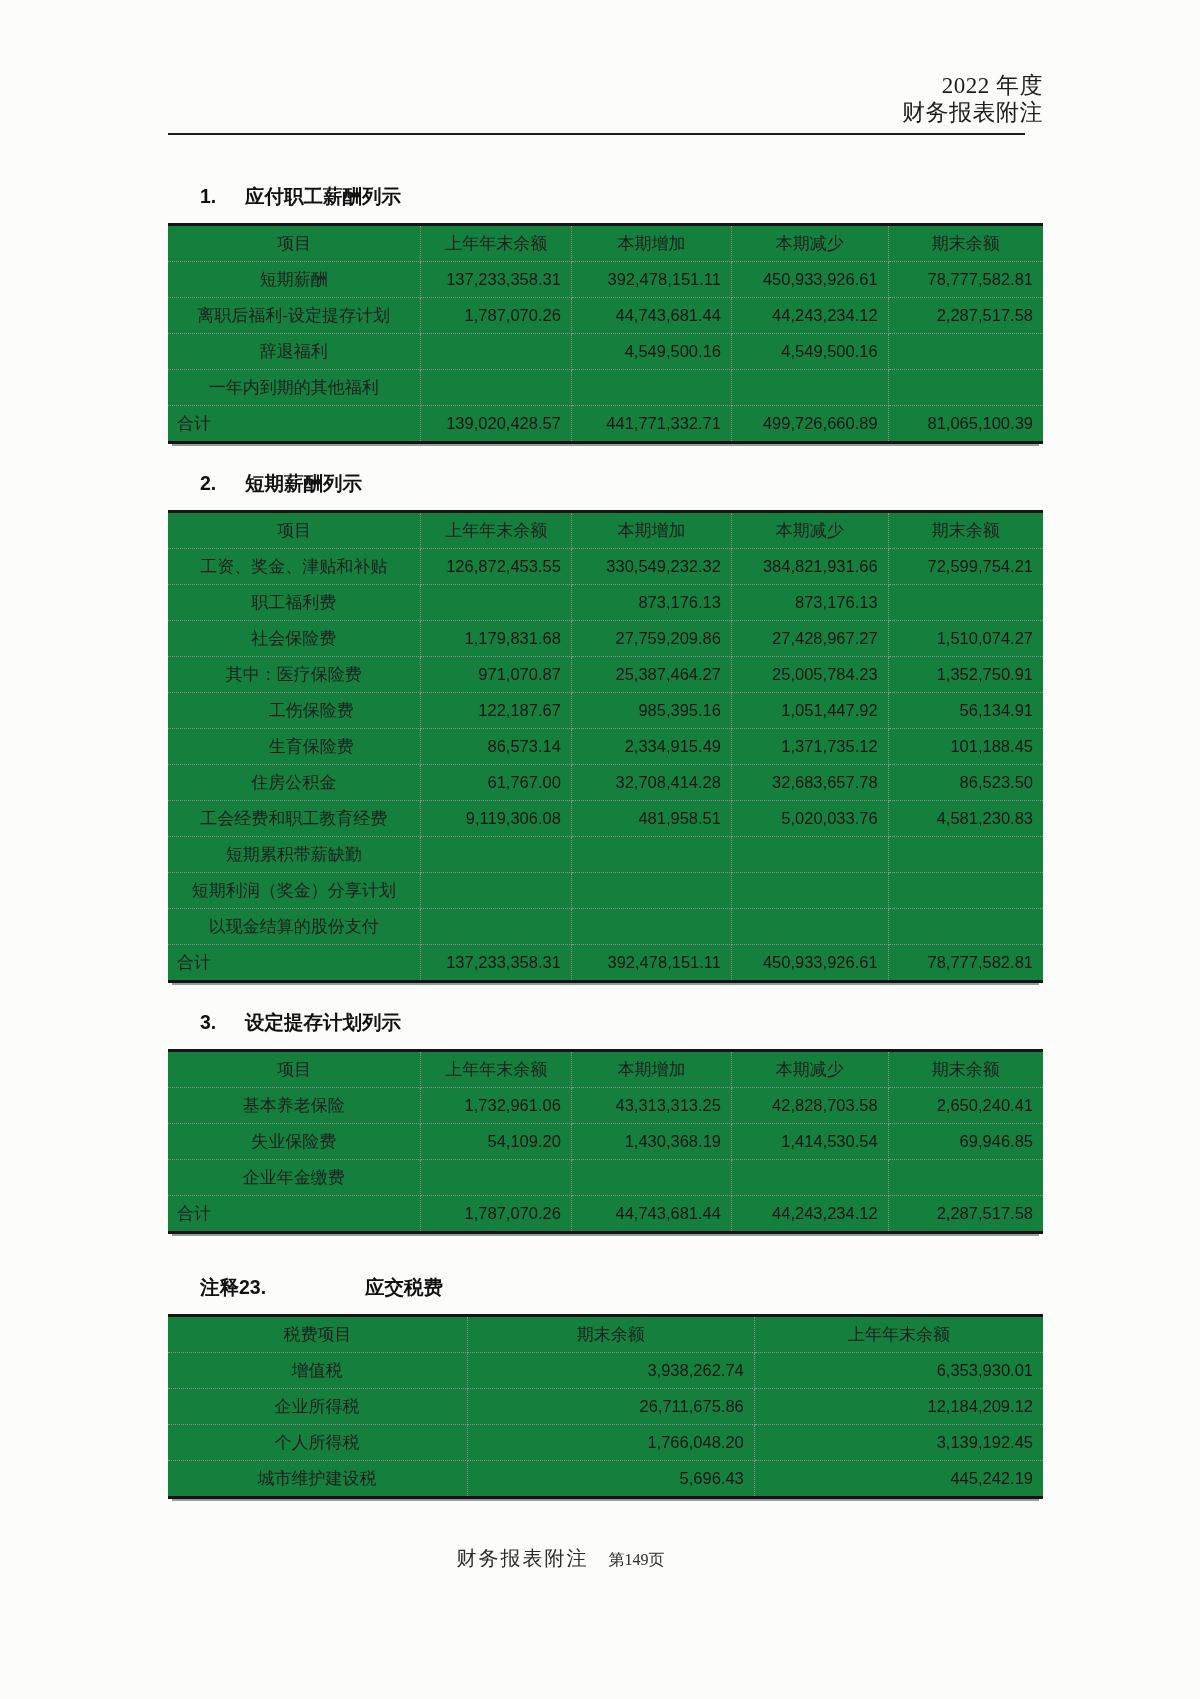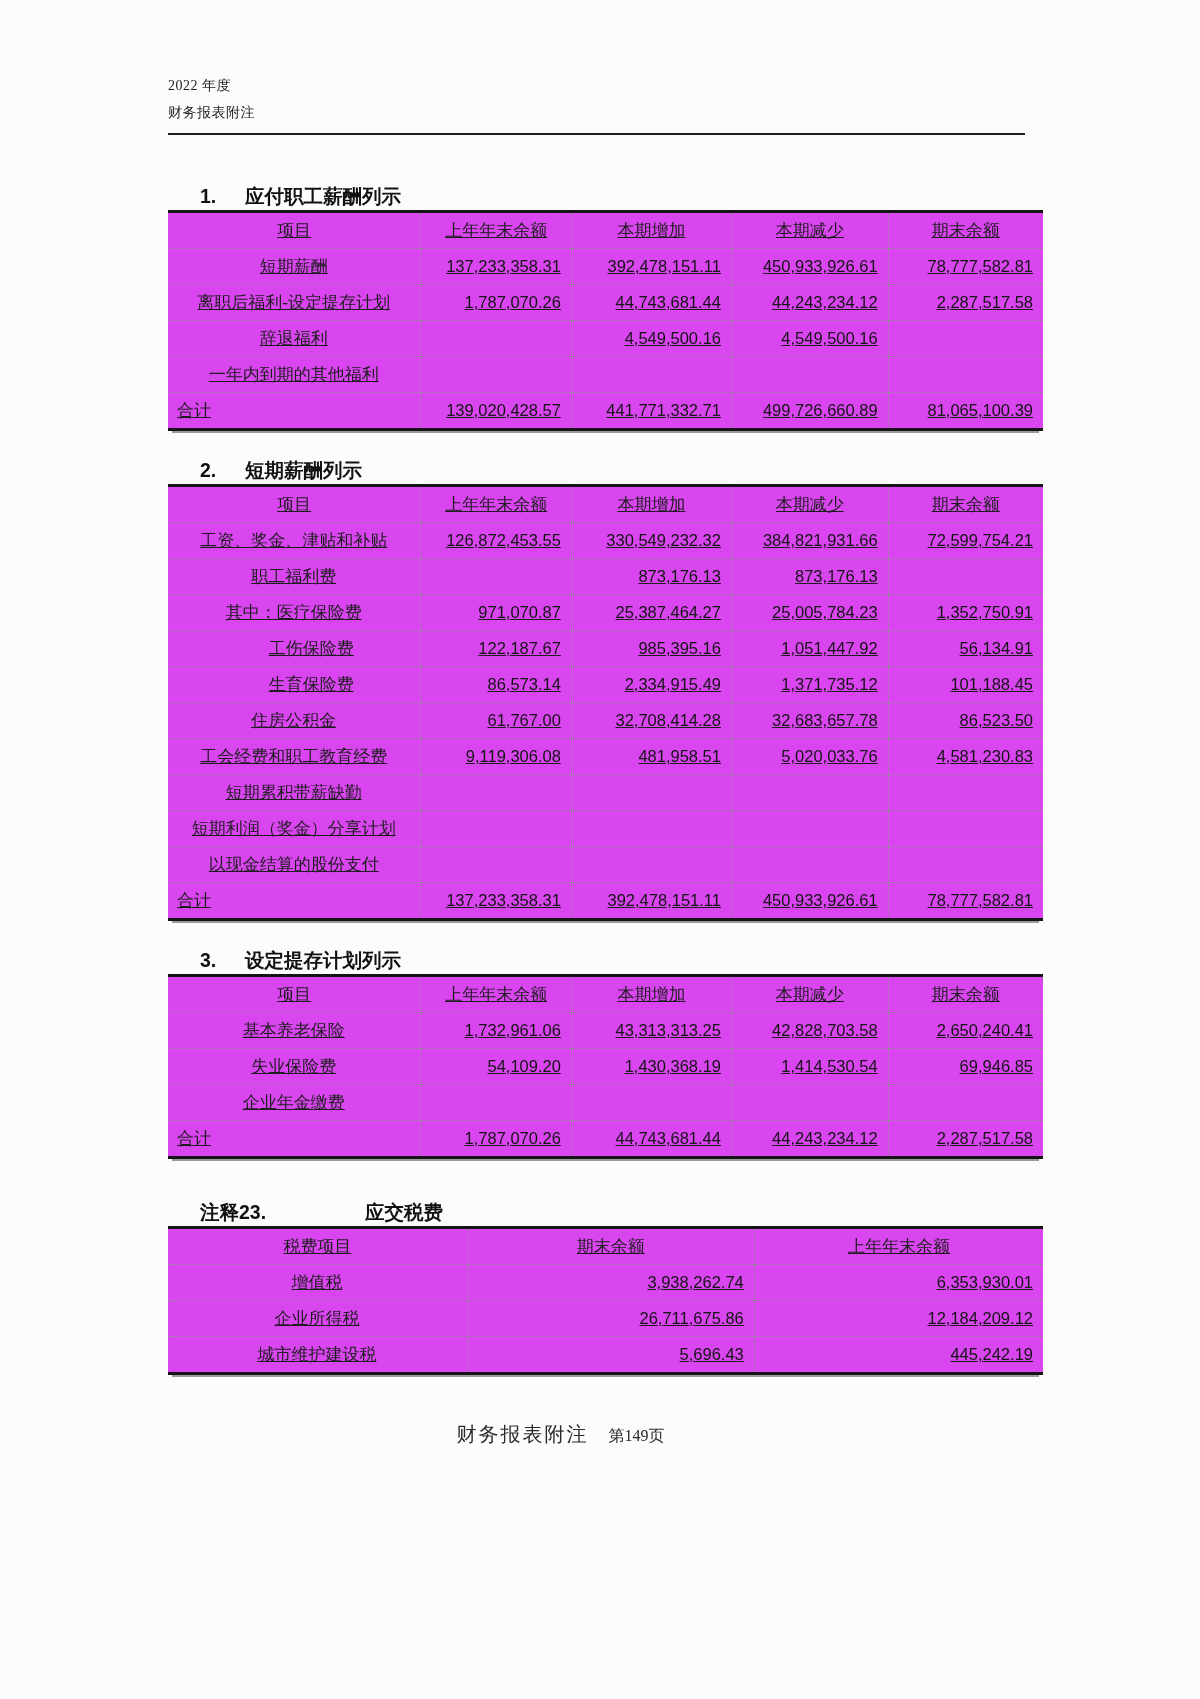--- a/index.html
+++ b/index.html
@@ -12,21 +12,21 @@
     font-family:"Liberation Serif", serif;
     position:relative;
     overflow:hidden;
   }
   .content{
     margin-left:168px;
     width:875px;
   }
   
   .doc-header{ padding-top:72px; }
-  .doc-header .hline{ font-size:14px; line-height:27px; letter-spacing:.5px; }
+  .doc-header .hline{ font-size:23px; line-height:27px; letter-spacing:.5px;text-align:right; }
   .header-rule{
     margin-top:7px; width:857px;
     border-bottom:2px solid #1c1c1c;
     box-shadow:0 5px 0 -3px #a8a8a8;
   }
   
   .sec-head{
     display:flex; align-items:baseline;
     margin-left:32px;
     font-family:"Liberation Sans", sans-serif;
@@ -37,25 +37,25 @@
   .sec-head.wide-num .sec-num{ min-width:165px; }
   #sec1 .sec-head{ margin-top:48px; }
   #sec2 .sec-head{ margin-top:26px; }
   #sec3 .sec-head{ margin-top:26px; }
   #sec-tax .sec-head{ margin-top:40px; }
   
   table{
     width:100%;
     border-collapse:collapse;
     table-layout:fixed;
+    margin-top:13px;
     border-top:3px solid #141414;
     border-bottom:3px solid #141414;
     box-shadow:0 6px 0 -4px #9a9a9a;
-    background:#d946ef;
-    text-decoration:underline;
+    background:#15803d;
   }
   th,td{
     border:1px dotted #909090;
     height:36px;
     padding:6px 10px;
     font-size:17px;
     vertical-align:middle;
     overflow:hidden; white-space:nowrap;
   }
   tr > *:first-child{ border-left:none; }
@@ -179,20 +179,27 @@
             <td class="num">72,599,754.21</td>
           </tr>
           <tr>
             <td class="lbl">职工福利费</td>
             <td class="num"></td>
             <td class="num">873,176.13</td>
             <td class="num">873,176.13</td>
             <td class="num"></td>
           </tr>
           <tr>
+            <td class="lbl">社会保险费</td>
+            <td class="num">1,179,831.68</td>
+            <td class="num">27,759,209.86</td>
+            <td class="num">27,428,967.27</td>
+            <td class="num">1,510,074.27</td>
+          </tr>
+          <tr>
             <td class="lbl">其中：医疗保险费</td>
             <td class="num">971,070.87</td>
             <td class="num">25,387,464.27</td>
             <td class="num">25,005,784.23</td>
             <td class="num">1,352,750.91</td>
           </tr>
           <tr>
             <td class="lbl ind">工伤保险费</td>
             <td class="num">122,187.67</td>
             <td class="num">985,395.16</td>
@@ -318,20 +325,25 @@
             <td class="lbl">增值税</td>
             <td class="num">3,938,262.74</td>
             <td class="num">6,353,930.01</td>
           </tr>
           <tr>
             <td class="lbl">企业所得税</td>
             <td class="num">26,711,675.86</td>
             <td class="num">12,184,209.12</td>
           </tr>
           <tr>
+            <td class="lbl">个人所得税</td>
+            <td class="num">1,766,048.20</td>
+            <td class="num">3,139,192.45</td>
+          </tr>
+          <tr>
             <td class="lbl">城市维护建设税</td>
             <td class="num">5,696.43</td>
             <td class="num">445,242.19</td>
           </tr>
         </tbody>
       </table>
   </div>
 
   <div class="doc-footer">
     <span class="ftitle">财务报表附注</span><span class="fpage">第149页</span>

